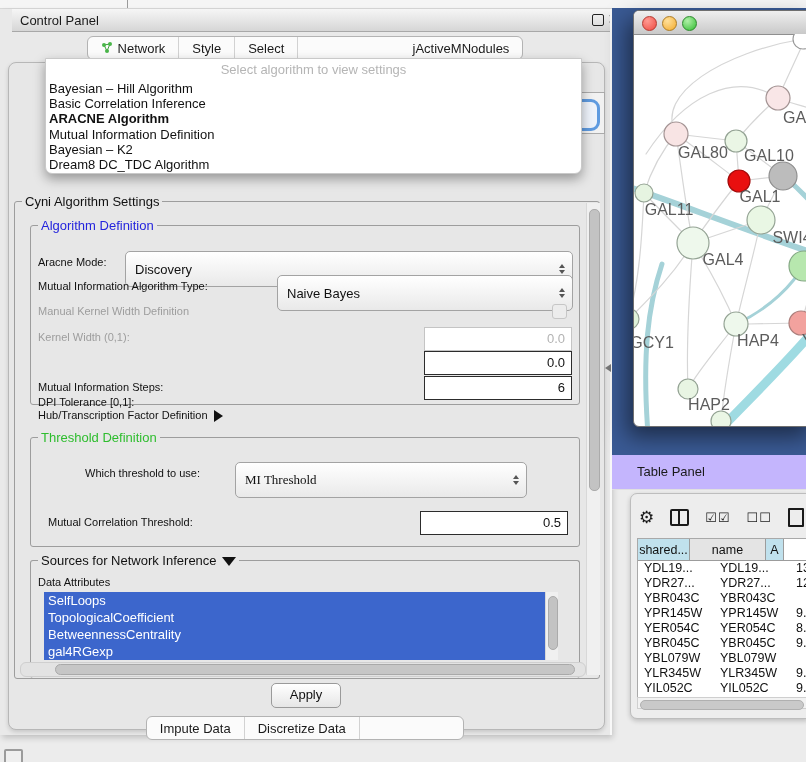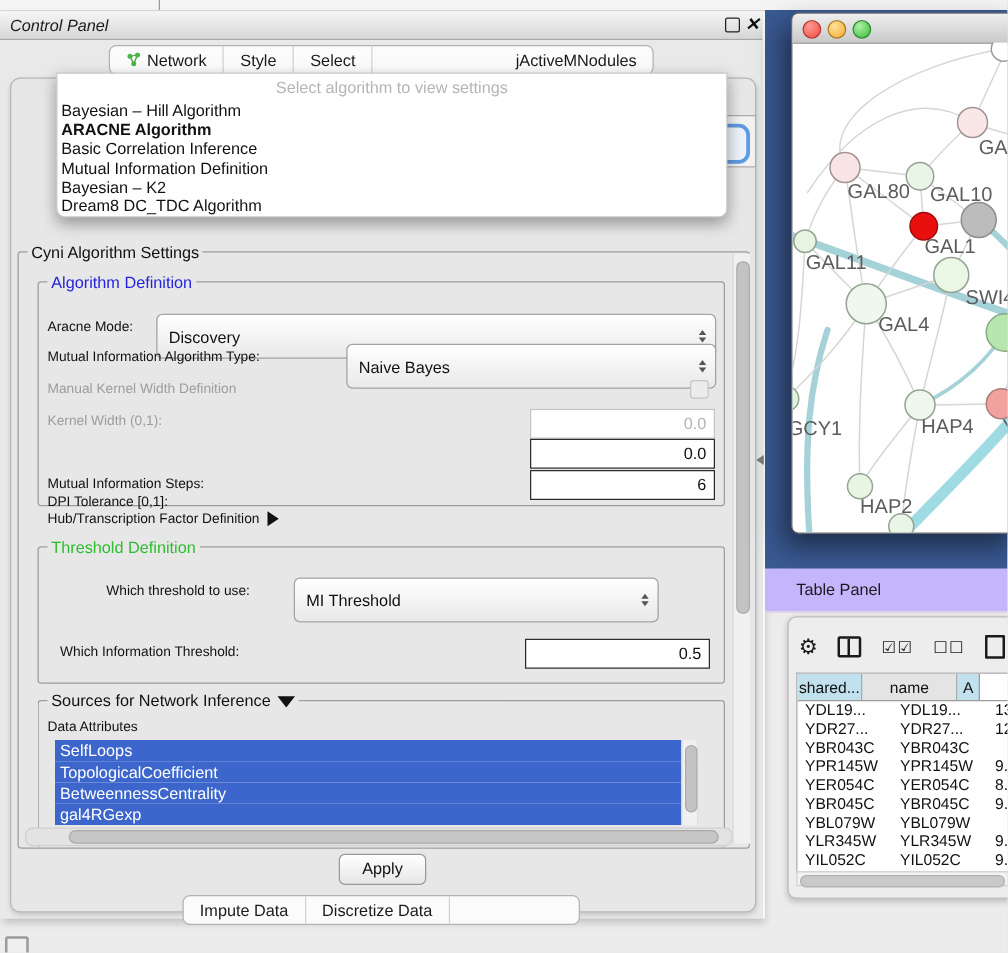--- a/index.html
+++ b/index.html
@@ -4,21 +4,21 @@
 <style>
   html,body{margin:0;padding:0;}
   body{width:806px;height:762px;position:relative;background:#ececec;
        font-family:"Liberation Sans",sans-serif;color:#111;overflow:hidden;}
   .abs{position:absolute;}
   
   .top-strip{left:0;top:0;width:806px;height:8px;background:#f5f5f5;border-bottom:1px solid #d9d9d9;}
   .top-tick{left:127px;top:0;width:1px;height:8px;background:#9a9a9a;}
   
   .cp{left:0;top:9px;width:610px;height:726px;background:#e9e9e9;border-right:1px solid #bdbdbd;box-shadow:2px 3px 6px rgba(0,0,0,.18);}
-  .cp-titlebar{left:0;top:0;width:610px;height:22px;background:linear-gradient(#f6f6f6,#d6d6d6);border-bottom:1px solid #a8a8a8;font-style:italic;}
+  .cp-titlebar{left:12px;top:0;width:610px;height:22px;background:linear-gradient(#f6f6f6,#d6d6d6);border-bottom:1px solid #a8a8a8;}
   .cp-title{left:8px;top:4px;font-size:13px;color:#1a1a1a;}
   .win-float{left:580px;top:5px;width:10px;height:10px;border:1.5px solid #222;border-radius:2px;}
   .win-close{left:596px;top:2px;font-size:14px;font-weight:bold;color:#111;}
   
   .tabbar{display:inline-flex;align-items:stretch;background:#fbfbfb;border:1px solid #b3b3b3;border-radius:6px;overflow:hidden;height:22px;}
   .tab{display:flex;align-items:center;gap:5px;padding:0 13px;font-size:13px;color:#1a1a1a;border-right:1px solid #d2d2d2;white-space:nowrap;}
   .tab:last-child{border-right:none;}
   .tab.sel{background:#8f8f8f;color:#f4f4f4;margin-top:28px;}
   .top-tabbar-wrap{left:0;top:27px;width:610px;text-align:center;}
   
@@ -133,22 +133,22 @@
 
   <div class="abs outer-card"></div>
 
   <div class="abs behind-box"></div>
   <div class="abs behind-pill"></div>
 
   <div class="abs dropdown">
     <div class="abs dd-placeholder">Select algorithm to view settings</div>
     <div class="abs dd-items" id="dd-items">
         <div class="dd-item">Bayesian – Hill Algorithm</div>
+        <div class="dd-item">Basic Correlation Inference</div>
         <div class="dd-item sel">ARACNE Algorithm</div>
-        <div class="dd-item">Basic Correlation Inference</div>
         <div class="dd-item">Mutual Information Definition</div>
         <div class="dd-item">Bayesian – K2</div>
         <div class="dd-item">Dream8 DC_TDC Algorithm</div>
       </div>
   </div>
 
   <div class="abs group" style="left:14px;top:192px;width:584px;height:476px;">
     <span class="legend">Cyni Algorithm Settings</span>
   </div>
 
@@ -191,28 +191,28 @@
   <div class="field" style="left:424px;top:367px;width:134px;">6</div>
 
   <div class="lbl" style="left:38px;top:400px;">
     <span>Hub/Transcription Factor Definition</span><span class="arrow-right"></span>
   </div>
 
   <div class="abs group" style="left:30px;top:428px;width:548px;height:108px;">
     <span class="legend green">Threshold Definition</span>
   </div>
   <div class="lbl" style="left:85px;top:458px;">Which threshold to use:</div>
-  <div class="combo" style="left:235px;top:453px;width:292px;">
+  <div class="combo" style="left:235px;top:453px;width:292px;font-family:Liberation Serif, serif;">
     <span>MI Threshold</span>
     <span class="spin">
         <span class="tri-up"></span>
         <span class="tri-dn"></span>
       </span>
   </div>
-  <div class="lbl" style="left:48px;top:507px;">Which Information Threshold:</div>
+  <div class="lbl" style="left:48px;top:507px;">Mutual Correlation Threshold:</div>
   <div class="field" style="left:420px;top:502px;width:134px;">0.5</div>
 
   <div class="abs group" style="left:30px;top:551px;width:548px;height:117px;border-bottom:none;">
     <span class="legend">
       <span>Sources for Network Inference</span><span class="arrow-down"></span>
     </span>
   </div>
   <div class="lbl" style="left:38px;top:567px;">Data Attributes</div>
   <div class="abs attr-list" id="attr-list">
       <div class="attr-item">SelfLoops</div>

